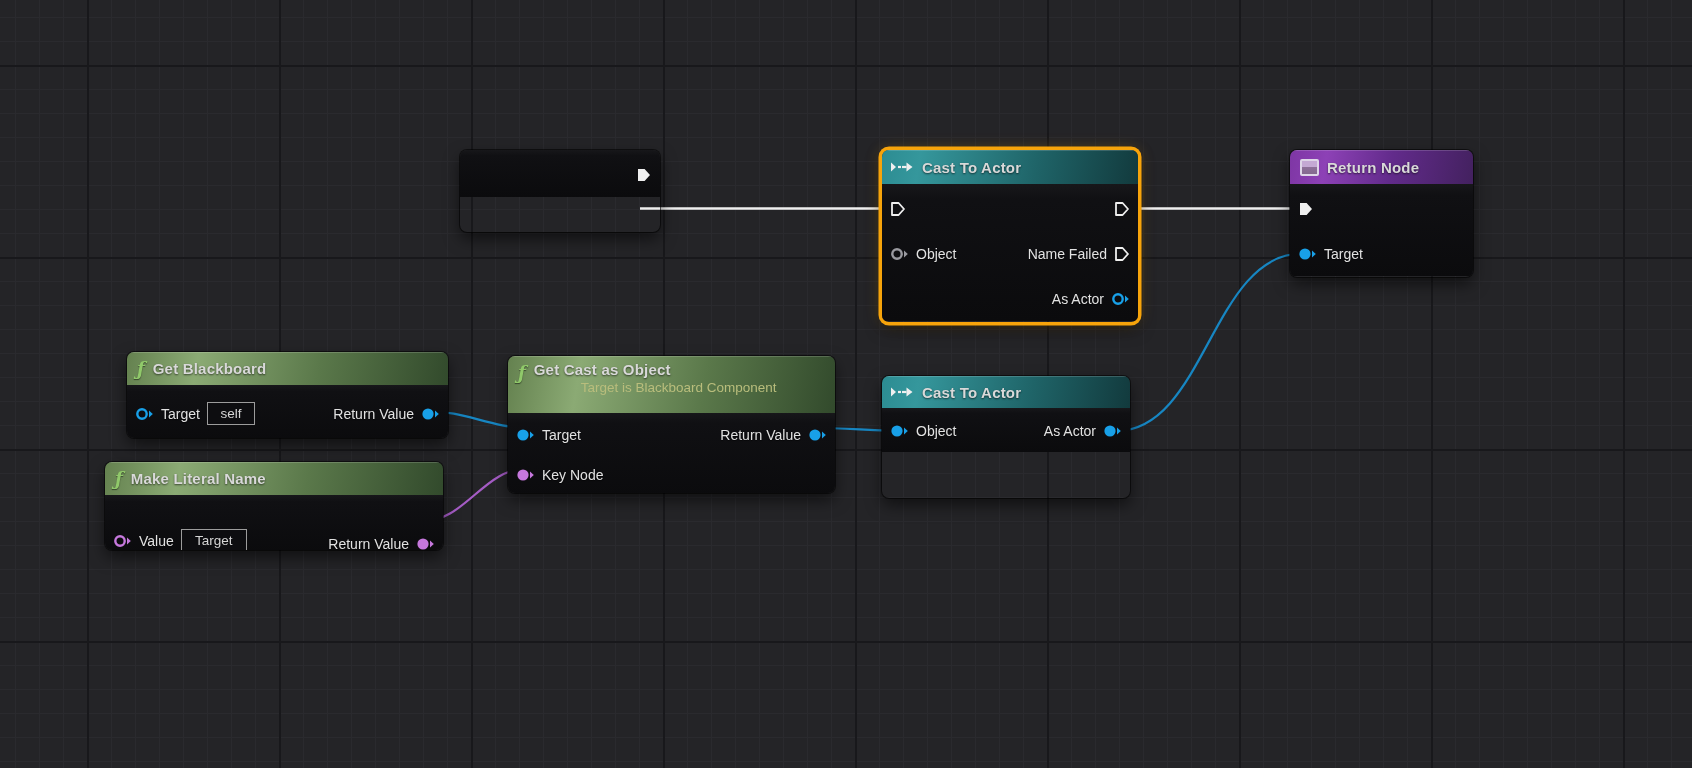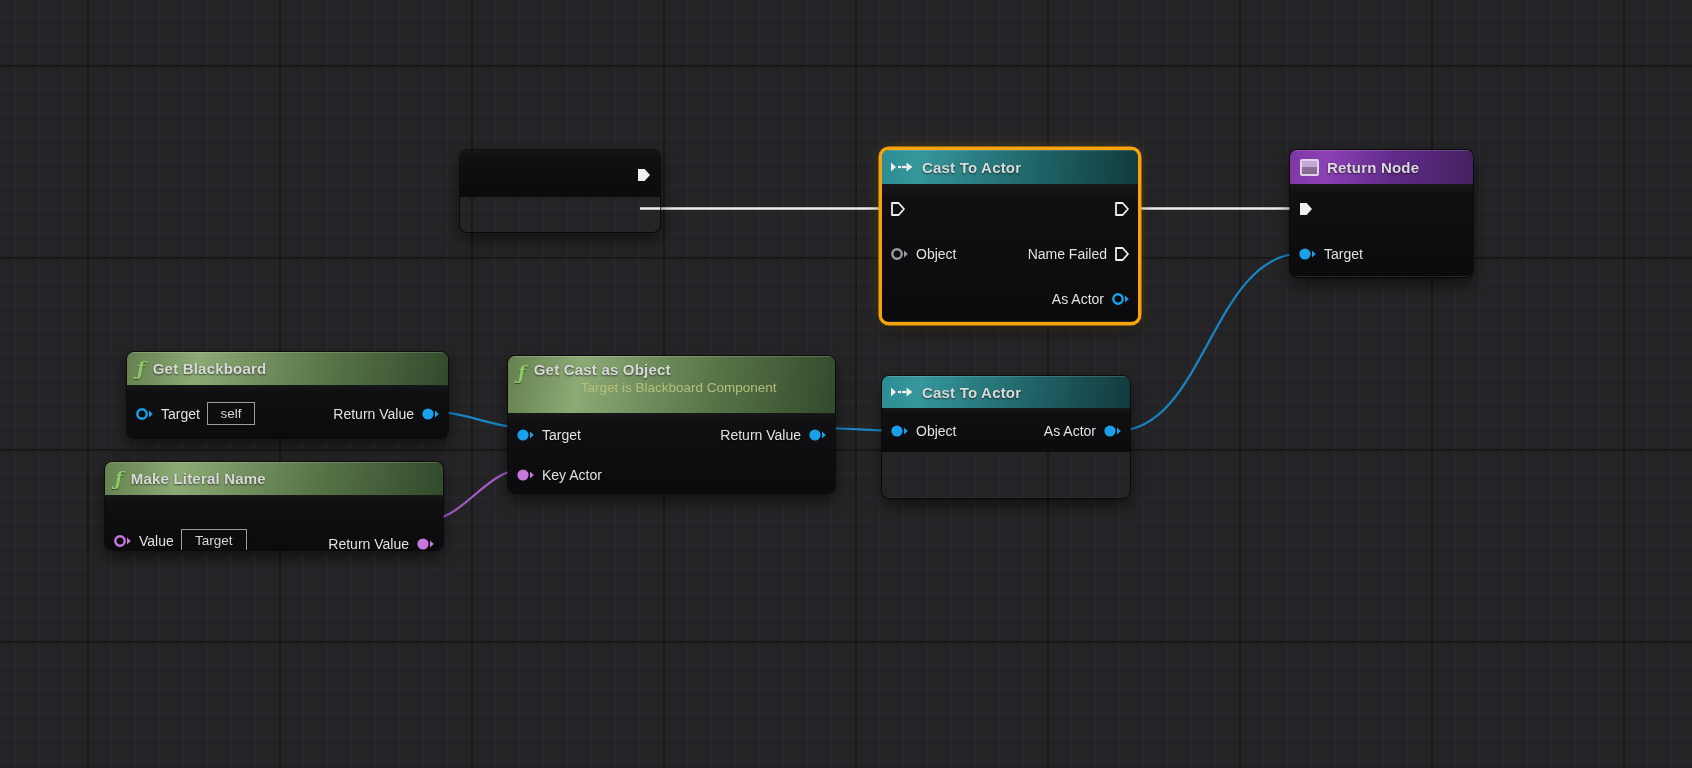--- a/index.html
+++ b/index.html
@@ -242,21 +242,21 @@
             </span>
         </span>
       </div>
       <div class="row rh40">
         <span class="pgroup">
           <span class="pin c-purple">
               <svg width="19" height="16" viewBox="0 0 19 16">
                 <use href="#circ-f"></use>
               </svg>
             </span>
-          <span class="plabel">Key Actor</span>
+          <span class="plabel">Key Node</span>
         </span>
       </div>
     </div>
   </div>
 
   <div class="node" style="left:105px;top:462px;width:338px;height:88px;">
     <div class="hdr g-green">
       <span class="ficon">ƒ</span>
       <span class="ttl">Make Literal Name</span>
     </div>

